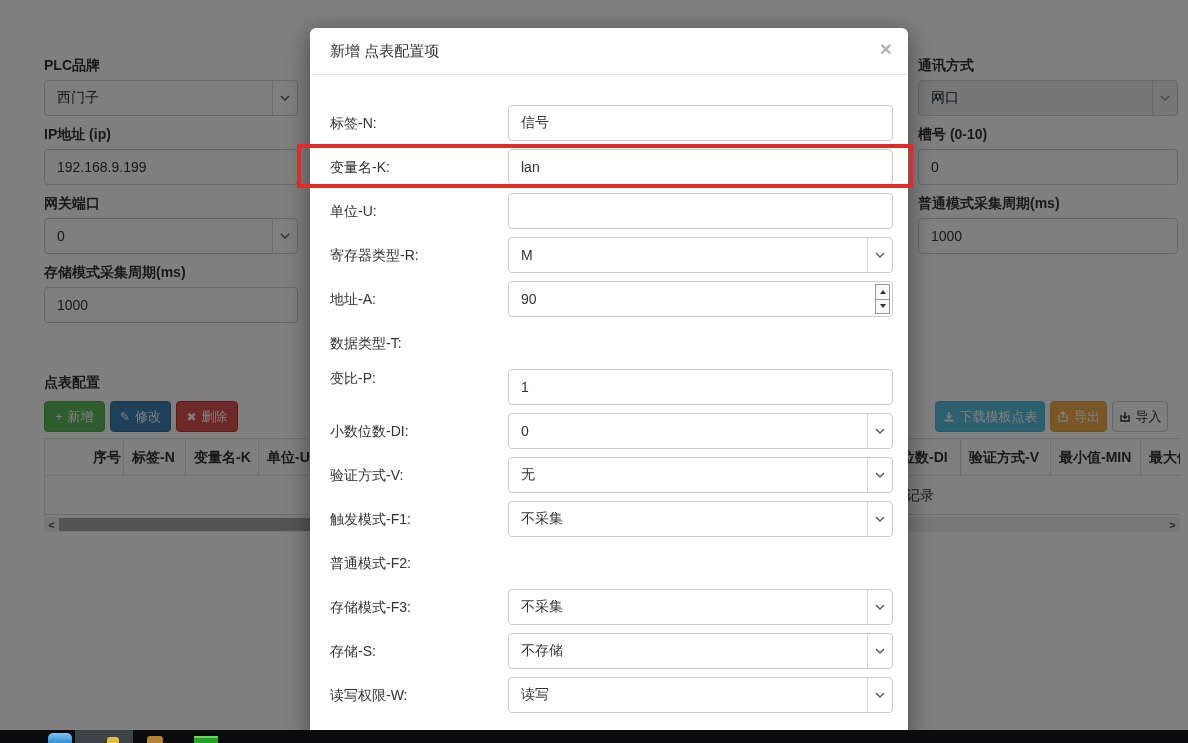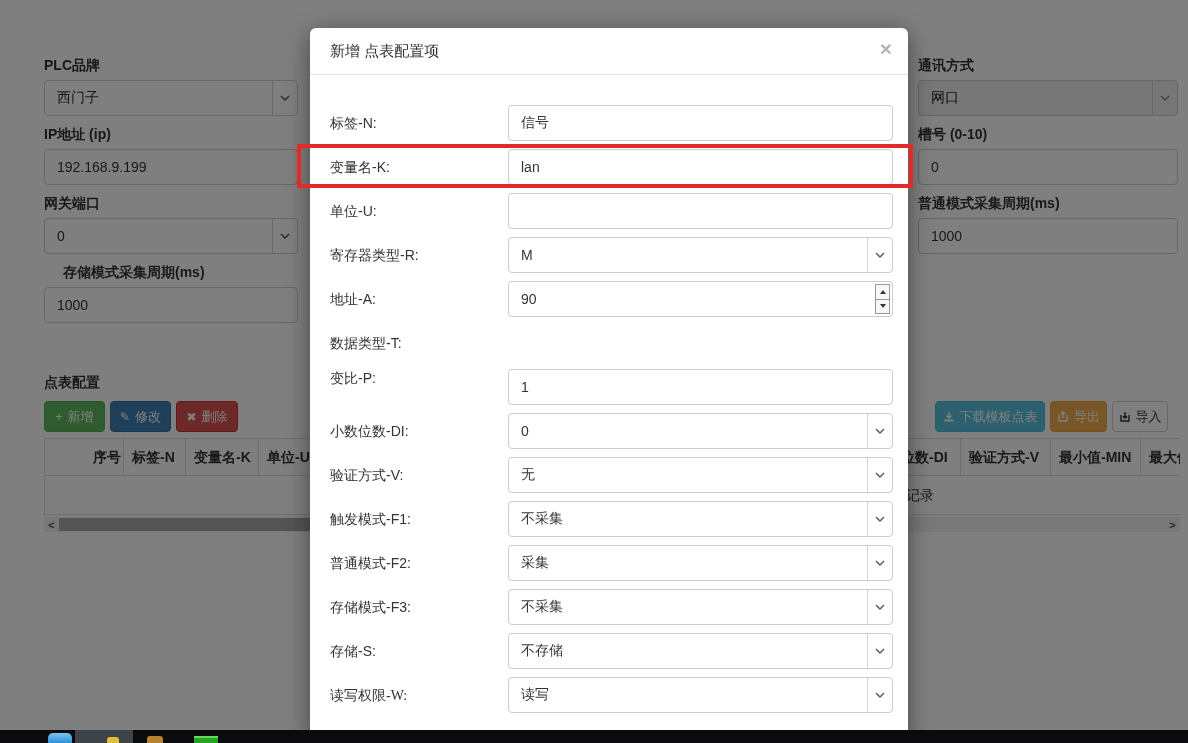--- a/index.html
+++ b/index.html
@@ -99,21 +99,21 @@
     <div class="pg-label" style="left:44px; top:195px;">网关端口</div>
     <div class="ctl sel" style="left:44px; top:218px; width:254px;">
       <span class="val">0</span>
       <span class="chev">
           <svg width="10" height="6" viewBox="0 0 10 6">
             <polyline points="1,1 5,5 9,1" fill="none" stroke="#555" stroke-width="1.4"></polyline>
           </svg>
         </span>
     </div>
 
-    <div class="pg-label" style="left:44px; top:264px;margin-left:19px;">存储模式采集周期(ms)</div>
+    <div class="pg-label" style="left:44px; top:264px;">存储模式采集周期(ms)</div>
     <div class="ctl" style="left:44px; top:287px; width:254px;">
       <input class="inp" value="1000" style="">
     </div>
 
     <div class="pg-label" style="left:918px; top:57px;">通讯方式</div>
     <div class="ctl sel disabled" style="left:918px; top:80px; width:260px;">
       <span class="val">网口</span>
       <span class="chev">
           <svg width="10" height="6" viewBox="0 0 10 6">
             <polyline points="1,1 5,5 9,1" fill="none" stroke="#888" stroke-width="1.4"></polyline>
@@ -278,28 +278,20 @@
     <div class="ctl sel mctl" style="top:473px;">
       <span class="val">不采集</span>
       <span class="chev">
           <svg width="10" height="6" viewBox="0 0 10 6">
             <polyline points="1,1 5,5 9,1" fill="none" stroke="#555" stroke-width="1.4"></polyline>
           </svg>
         </span>
     </div>
 
     <div class="mrow-label" style="top:527px;">普通模式-F2:</div>
-    <div class="ctl sel mctl" style="top:517px;">
-      <span class="val">采集</span>
-      <span class="chev">
-          <svg width="10" height="6" viewBox="0 0 10 6">
-            <polyline points="1,1 5,5 9,1" fill="none" stroke="#555" stroke-width="1.4"></polyline>
-          </svg>
-        </span>
-    </div>
 
     <div class="mrow-label" style="top:571px;">存储模式-F3:</div>
     <div class="ctl sel mctl" style="top:561px;">
       <span class="val">不采集</span>
       <span class="chev">
           <svg width="10" height="6" viewBox="0 0 10 6">
             <polyline points="1,1 5,5 9,1" fill="none" stroke="#555" stroke-width="1.4"></polyline>
           </svg>
         </span>
     </div>
@@ -307,21 +299,21 @@
     <div class="mrow-label" style="top:615px;">存储-S:</div>
     <div class="ctl sel mctl" style="top:605px;">
       <span class="val">不存储</span>
       <span class="chev">
           <svg width="10" height="6" viewBox="0 0 10 6">
             <polyline points="1,1 5,5 9,1" fill="none" stroke="#555" stroke-width="1.4"></polyline>
           </svg>
         </span>
     </div>
 
-    <div class="mrow-label" style="top:659px;font-family:Liberation Serif, serif;">读写权限-W:</div>
+    <div class="mrow-label" style="top:659px;">读写权限-W:</div>
     <div class="ctl sel mctl" style="top:649px;">
       <span class="val">读写</span>
       <span class="chev">
           <svg width="10" height="6" viewBox="0 0 10 6">
             <polyline points="1,1 5,5 9,1" fill="none" stroke="#555" stroke-width="1.4"></polyline>
           </svg>
         </span>
     </div>
   </div>
 

